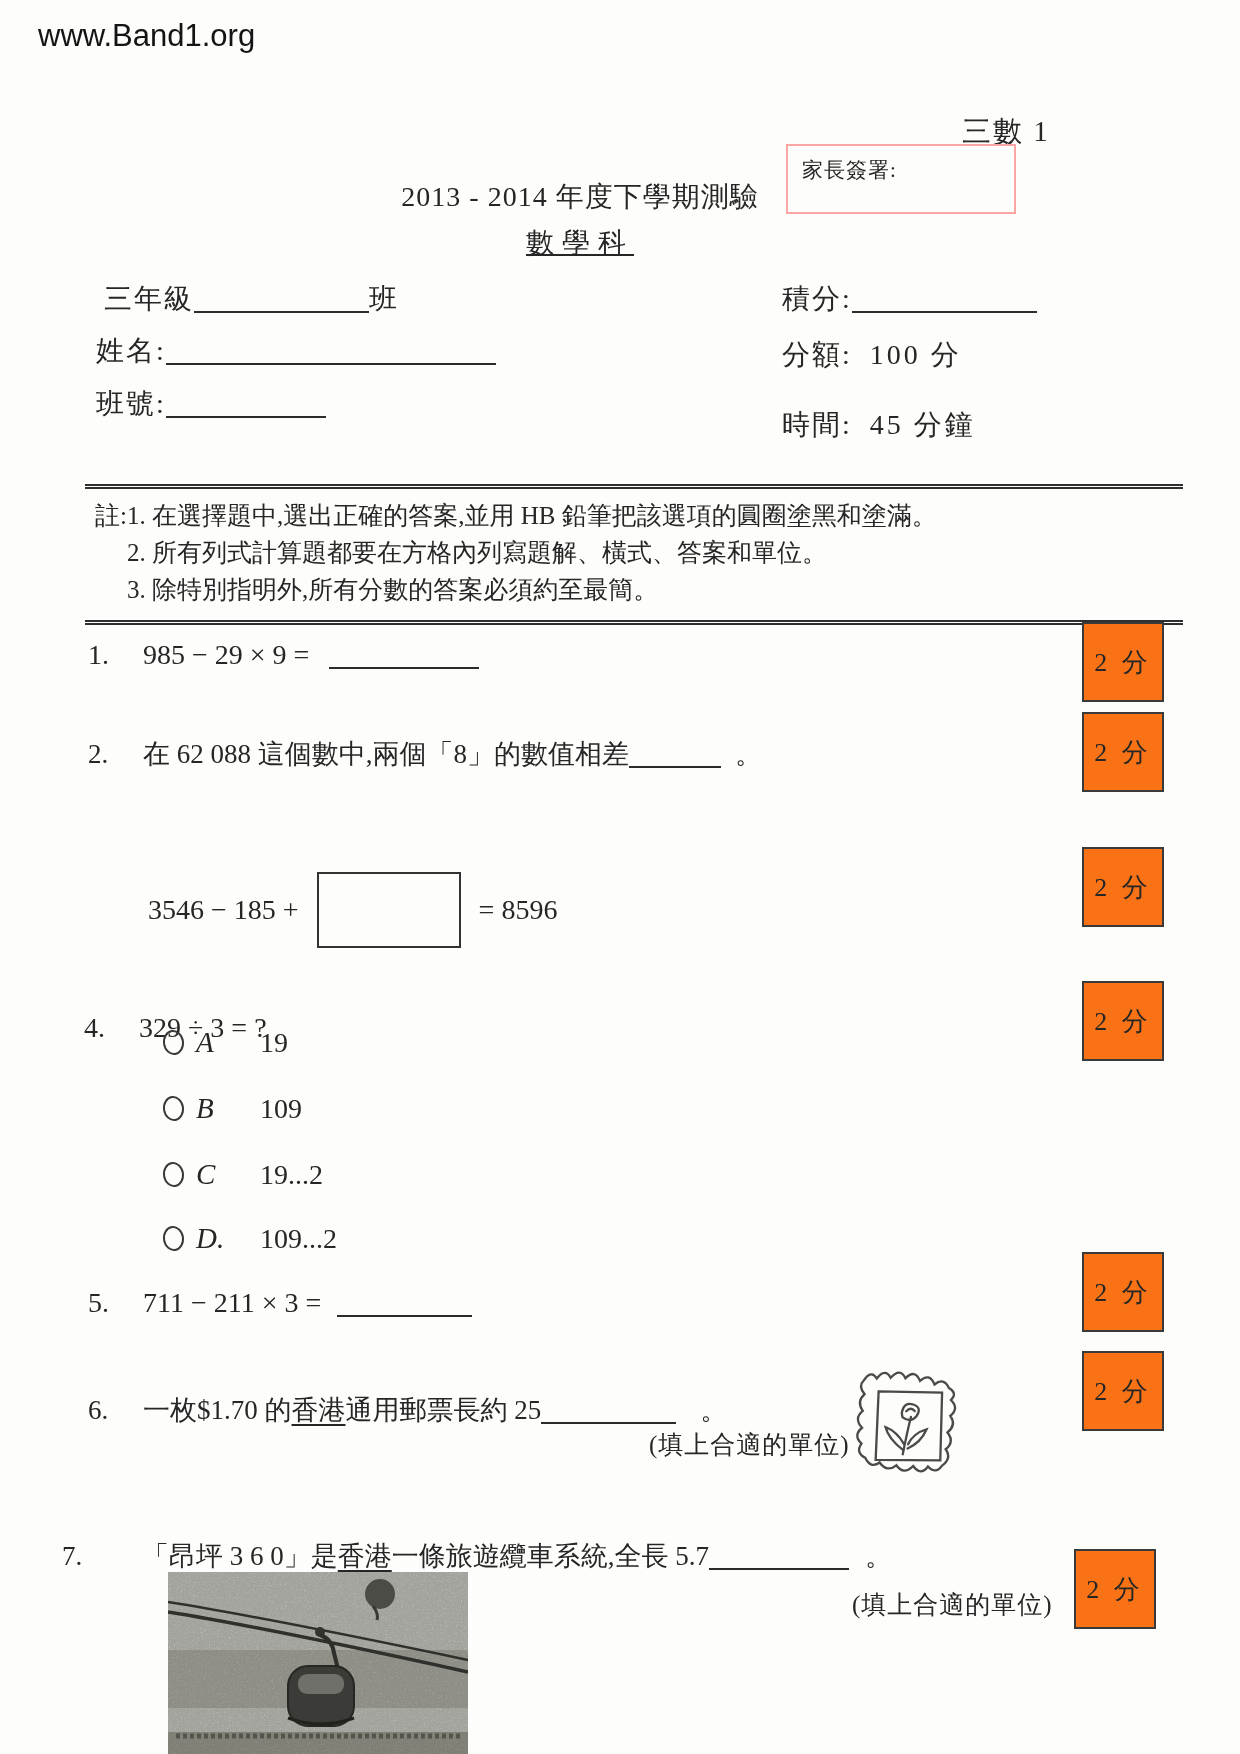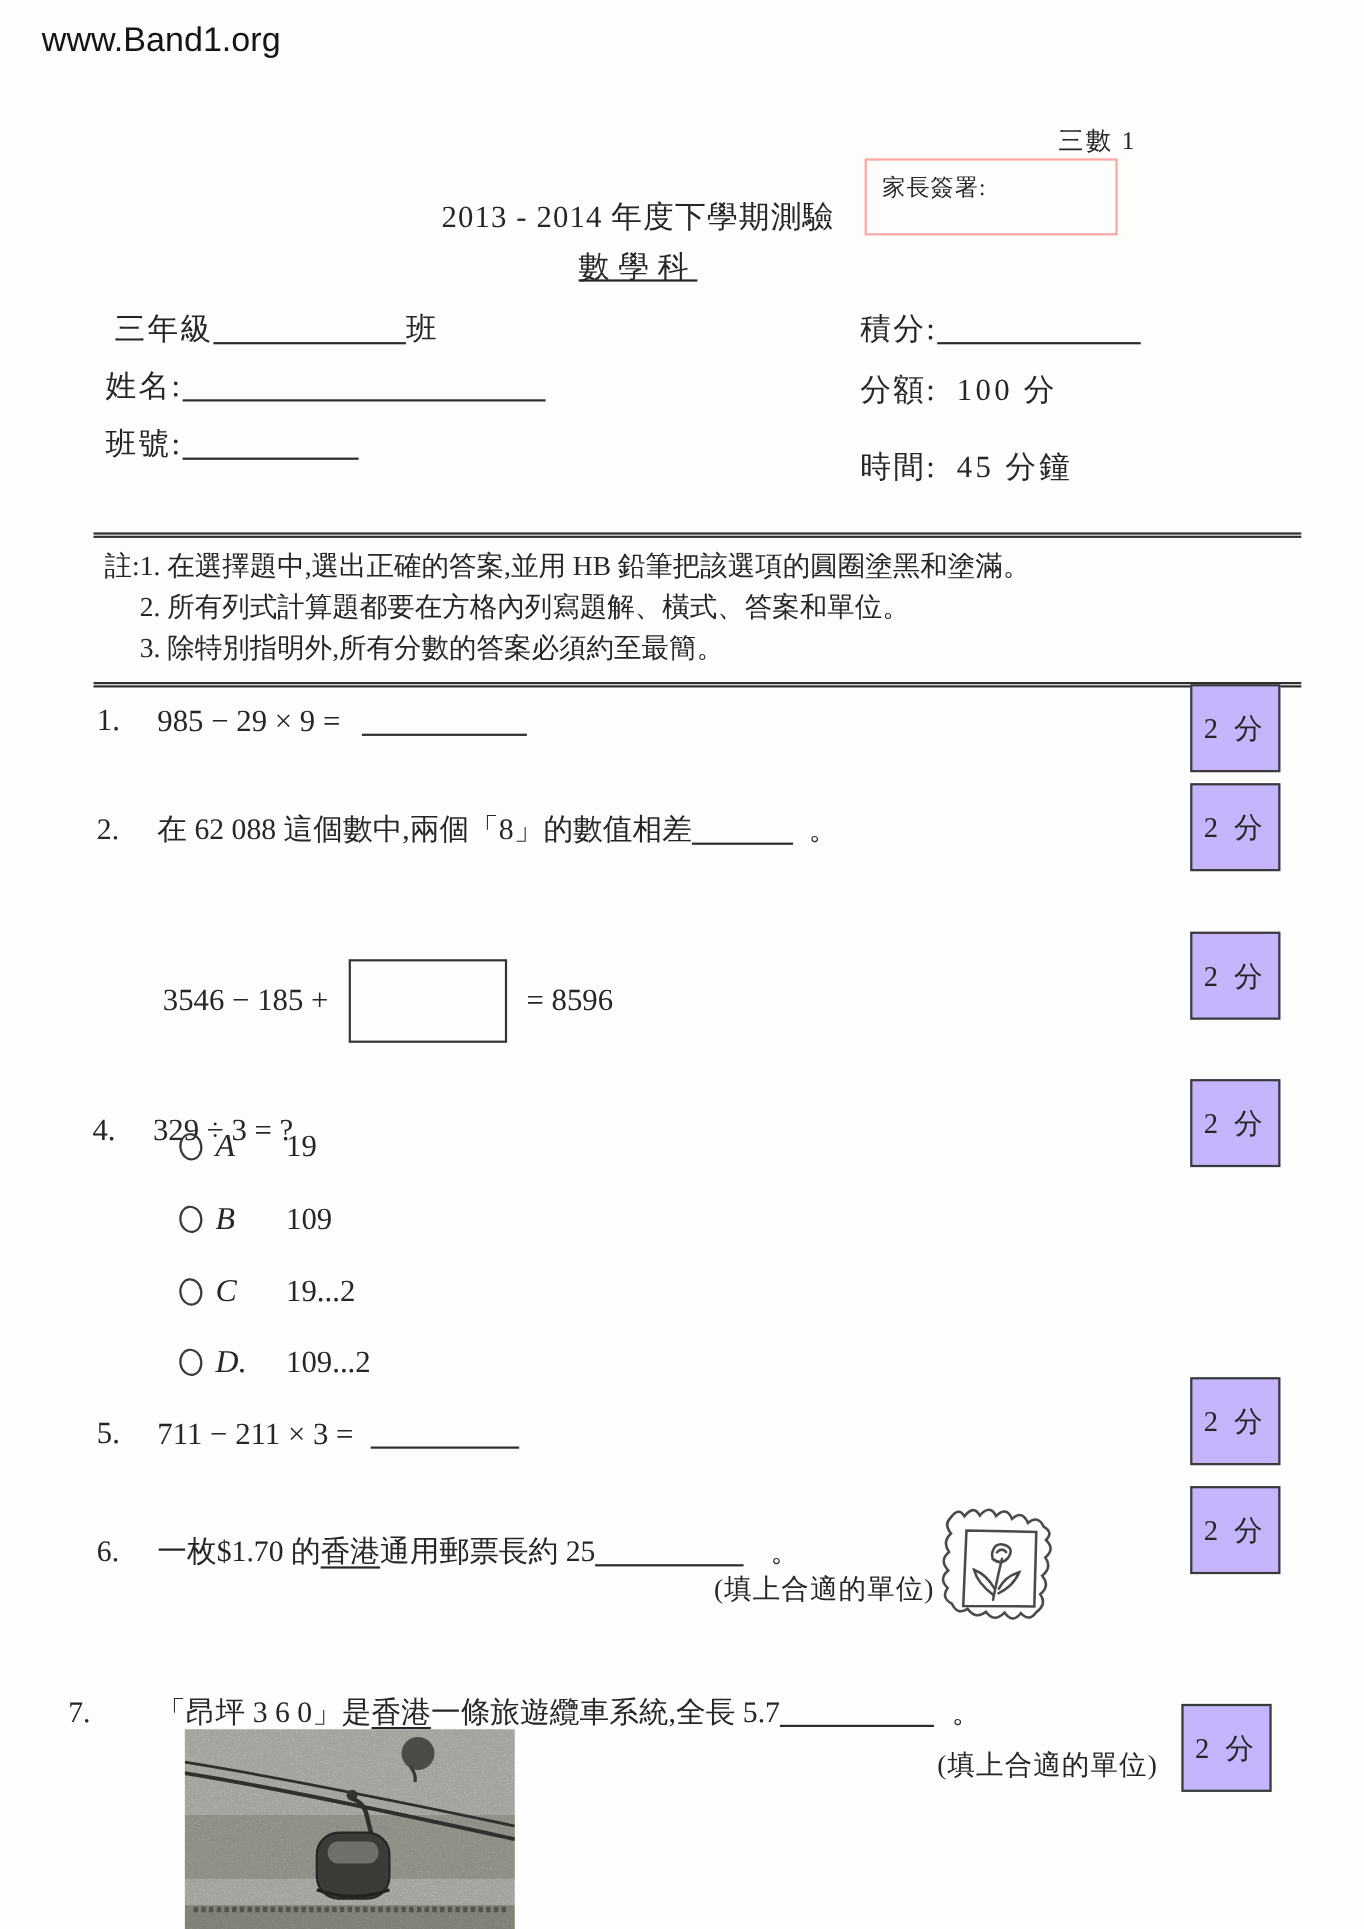--- a/index.html
+++ b/index.html
@@ -4,21 +4,21 @@
 <style>
   html,body { margin:0; padding:0; background:#e8e8e8; }
   .page {
     position:relative; width:1240px; height:1754px; margin:0 auto;
     background:#fdfdfb; color:#262626; overflow:hidden;
     font-family:"Liberation Serif","DejaVu Serif",serif;
   }
   .abs { position:absolute; }
   .watermark { left:38px; top:18px; font-size:31px; color:#141414;
     font-family:"Liberation Sans","DejaVu Sans",sans-serif; }
-  .page-code { left:962px; top:112px; font-size:23px; letter-spacing:2px; }
+  .page-code { left:962px; top:112px; font-size:29px; letter-spacing:2px; }
   .sig-box { left:786px; top:144px; width:226px; height:66px; border:2px solid #fca5a5; }
   .sig-box span { display:inline-block; padding:10px 0 0 14px; font-size:21px; letter-spacing:1px; }
   .title-wrap { left:20px; top:178px; width:1120px; text-align:center; }
   .title-wrap .t1 { font-size:28px; letter-spacing:1px; }
   .title-wrap .t2 { font-size:28px; letter-spacing:8px; margin-top:8px;text-decoration:underline; }
 
   .row { font-size:28px; letter-spacing:2px; white-space:nowrap; }
   .blank { display:inline-block; border-bottom:2px solid #2c2c2c; height:1.05em; vertical-align:-5px; }
   .w175 { width:175px; } .w185 { width:185px; } .w330 { width:330px; }
   .w160 { width:160px; } .w150 { width:150px; } .w92 { width:92px; }
@@ -29,21 +29,21 @@
     border-top:5px double #2e2e2e; border-bottom:5px double #2e2e2e;
     font-size:25px; line-height:37px; display:flex; }
   .notes .prefix { flex:0 0 auto; }
   .notes .items div { white-space:nowrap; }
 
   .q { font-size:28px; white-space:nowrap; }
   .qnum { display:inline-block; width:55px; }
   .qnum-wide { display:inline-block; width:80px; }
   .score-box { width:78px; height:76px; border:2px solid #3a3a3a;
     display:flex; align-items:center; justify-content:center;
-    font-size:26px; letter-spacing:4px; background:#c4b5fd; }
+    font-size:26px; letter-spacing:4px; background:#f97316; }
   .eq-row { display:flex; align-items:center; font-size:28px; }
   .eq-box { width:140px; height:72px; border:2px solid #333; margin:0 18px; }
   .opt { font-size:28px; display:flex; align-items:center; }
   .circ { display:inline-block; width:17px; height:21px; border:2px solid #3a3a3a;
     border-radius:50%; margin-right:12px; transform:rotate(-8deg); }
   .letter { display:inline-block; width:40px; font-style:italic; font-size:29px; }
   .optval { margin-left:24px; }
   .hint { font-size:25px; letter-spacing:1px;margin-left:32px; }
   u { text-underline-offset:5px; }
   .stamp { left:848px; top:1366px; transform:rotate(6deg); }

